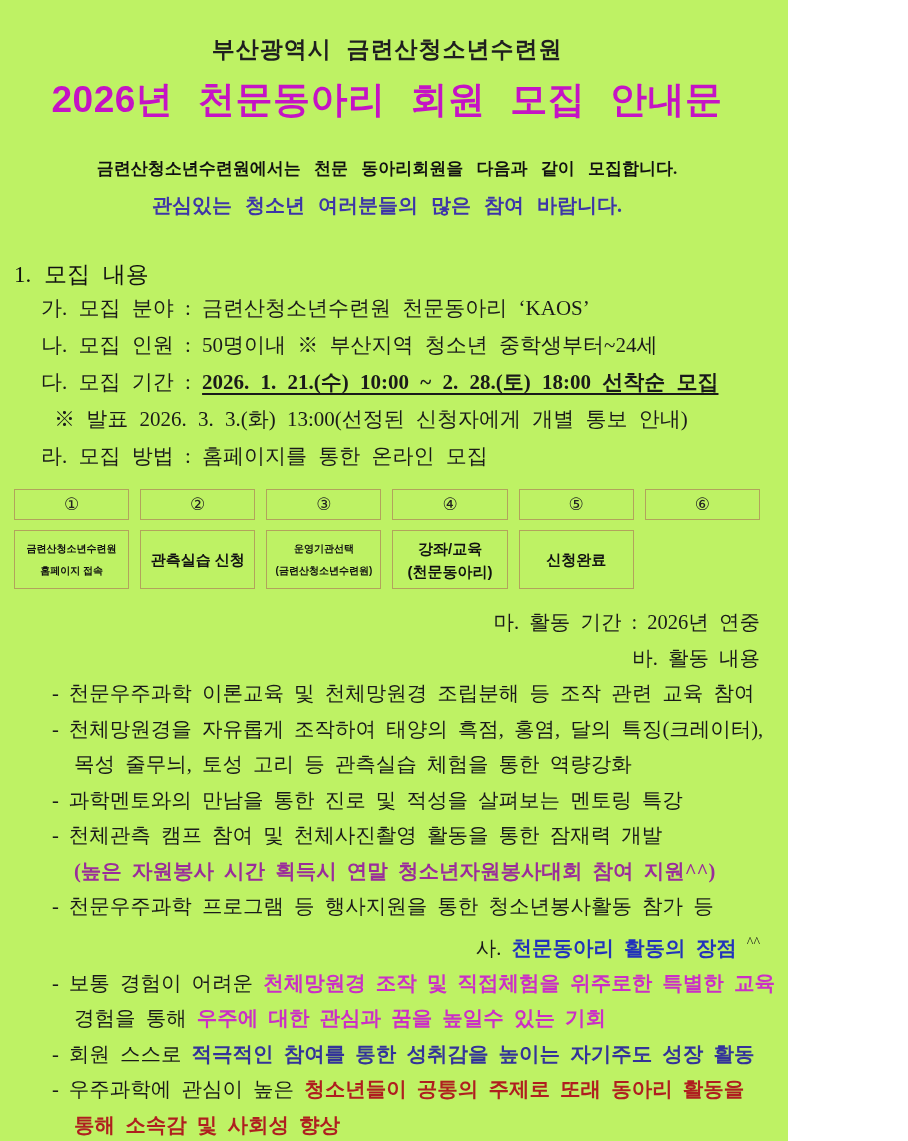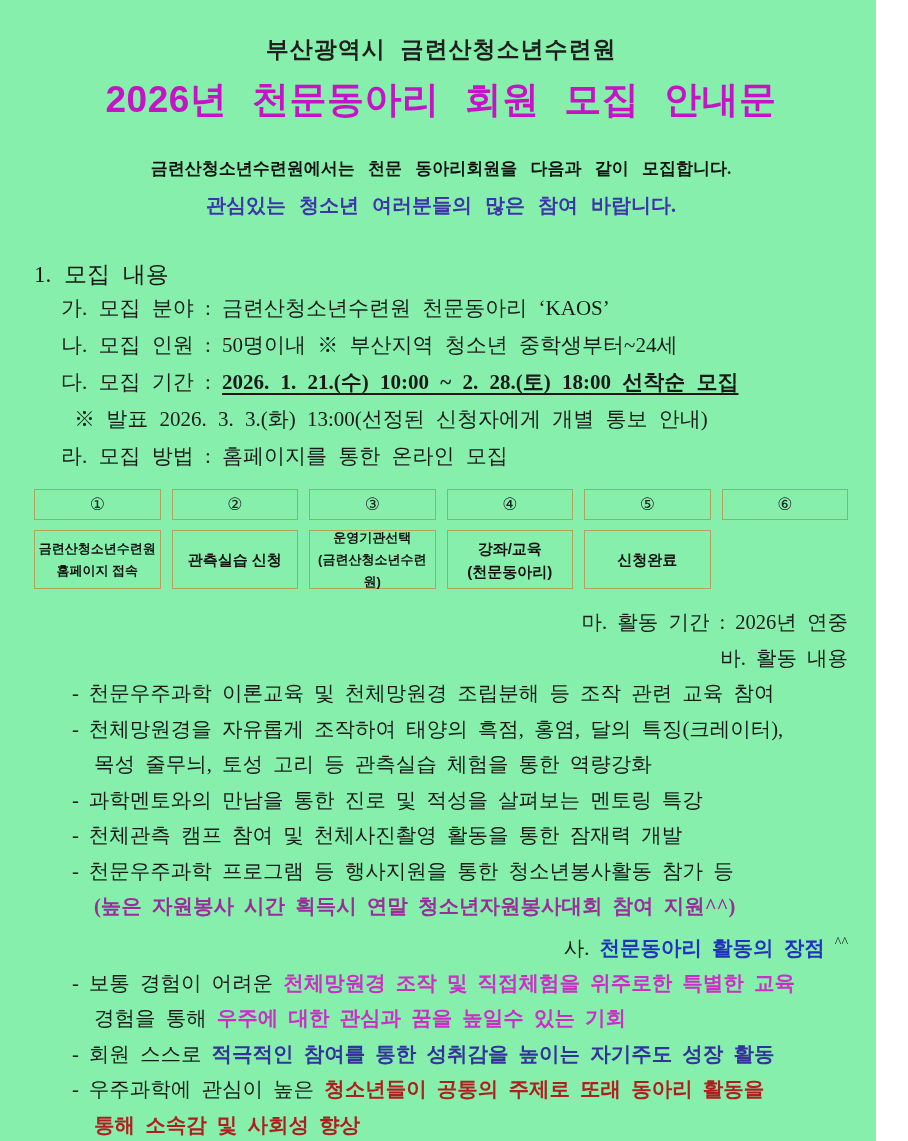--- a/index.html
+++ b/index.html
@@ -1,21 +1,21 @@
 <!DOCTYPE html>
 <html><head>
 <meta charset="utf-8">
 <style>
   html,body { margin:0; padding:0; background:#ffffff; }
   .page {
     position:relative;
-    width:876px; height:1141px;
+    width:788px; height:1141px;
     box-sizing:border-box;
-    padding:34px 28px 0 34px;
-    background:#86efac;
+    padding:34px 28px 0 14px;
+    background:#bef264;
     font-family:"Liberation Serif","DejaVu Serif",serif;
     color:#1a1a1a;
     overflow:hidden;
   }
   
   .doc-header { text-align:center; }
   .org-name {
     font-size:23px; font-weight:bold; letter-spacing:1px;
     word-spacing:8px; color:#1f1f1f;
   }
@@ -51,21 +51,21 @@
     border:1.5px solid #b2a35c;
     display:flex; align-items:center; justify-content:center;
     text-align:center; box-sizing:border-box;
     font-family:"Liberation Sans","DejaVu Sans",sans-serif;
   }
   .step-num { height:31px; font-size:17px; color:#222222; }
   .step-label {
     height:59px; font-weight:bold; font-size:15px; line-height:23px;
     white-space:pre-line; color:#111111;
   }
-  .step-label.small { font-size:13px; line-height:22px; }
+  .step-label.small { font-size:10px; line-height:22px; }
   
   .act-list { margin-top:16px; }
   .act-line {
     font-size:20.5px; line-height:35.5px; word-spacing:5px; white-space:nowrap;
   }
   .ind-item { padding-left:27px;text-align:right; }   
   .ind-dash { padding-left:38px; }   
   .ind-cont { padding-left:60px; }   
   .dash { margin-right:10px; }
   .c-magenta  { color:#9a2d9a; font-weight:bold; }  
@@ -124,22 +124,22 @@
 
     <div class="act-line ind-dash"><span class="dash">-</span><span>천문우주과학 이론교육 및 천체망원경 조립분해 등 조작 관련 교육 참여</span></div>
 
     <div class="act-line ind-dash"><span class="dash">-</span><span>천체망원경을 자유롭게 조작하여 태양의 흑점, 홍염, 달의 특징(크레이터),</span></div>
     <div class="act-line ind-cont">목성 줄무늬, 토성 고리 등 관측실습 체험을 통한 역량강화</div>
 
     <div class="act-line ind-dash"><span class="dash">-</span><span>과학멘토와의 만남을 통한 진로 및 적성을 살펴보는 멘토링 특강</span></div>
 
     <div class="act-line ind-dash"><span class="dash">-</span><span>천체관측 캠프 참여 및 천체사진촬영 활동을 통한 잠재력 개발</span></div>
 
+    <div class="act-line ind-cont c-magenta">(높은 자원봉사 시간 획득시 연말 청소년자원봉사대회 참여 지원^^)</div>
     <div class="act-line ind-dash"><span class="dash">-</span><span>천문우주과학 프로그램 등 행사지원을 통한 청소년봉사활동 참가 등</span></div>
-    <div class="act-line ind-cont c-magenta">(높은 자원봉사 시간 획득시 연말 청소년자원봉사대회 참여 지원^^)</div>
 
     <div class="act-line ind-item"><span>사. </span><span class="c-blue-t">천문동아리 활동의 장점</span> <span class="sup">^^</span></div>
 
     <div class="act-line ind-dash"><span class="dash">-</span><span>보통 경험이 어려운 </span><span class="c-pink">천체망원경 조작 및 직접체험을 위주로한 특별한 교육</span></div>
     <div class="act-line ind-cont"><span>경험을 통해 </span><span class="c-pink">우주에 대한 관심과 꿈을 높일수 있는 기회</span></div>
 
     <div class="act-line ind-dash"><span class="dash">-</span><span>회원 스스로 </span><span class="c-navy">적극적인 참여를 통한 성취감을 높이는 자기주도 성장 활동</span></div>
 
     <div class="act-line ind-dash"><span class="dash">-</span><span>우주과학에 관심이 높은 </span><span class="c-red">청소년들이 공통의 주제로 또래 동아리 활동을</span></div>
     <div class="act-line ind-cont c-red">통해 소속감 및 사회성 향상</div>

